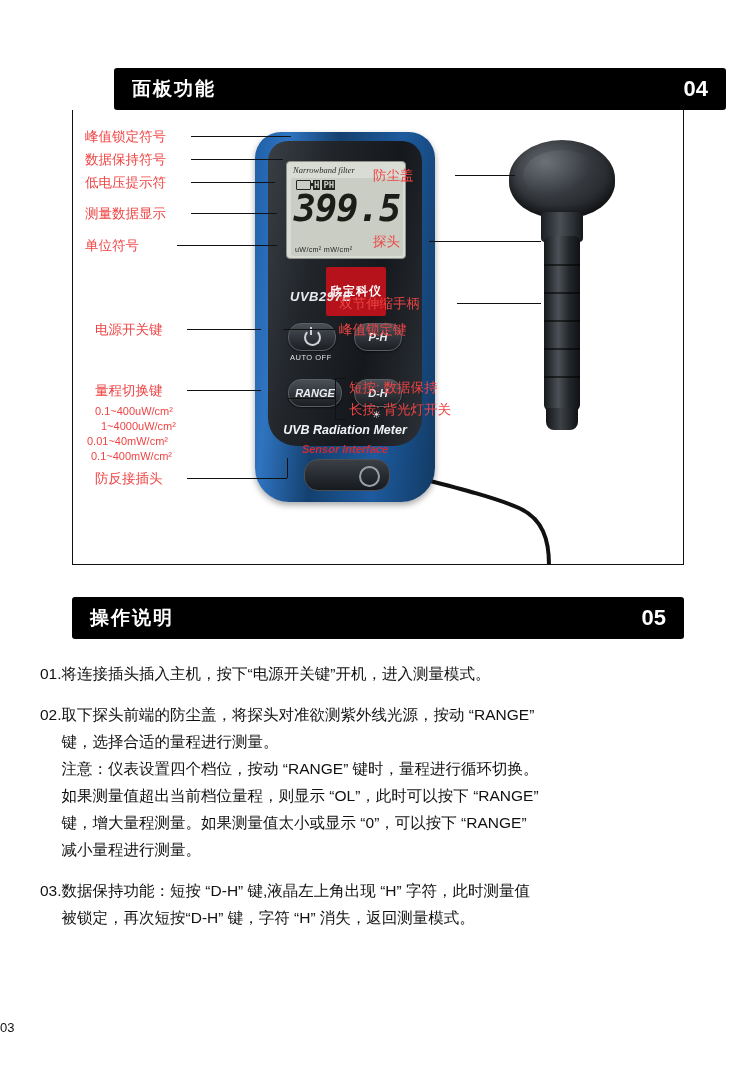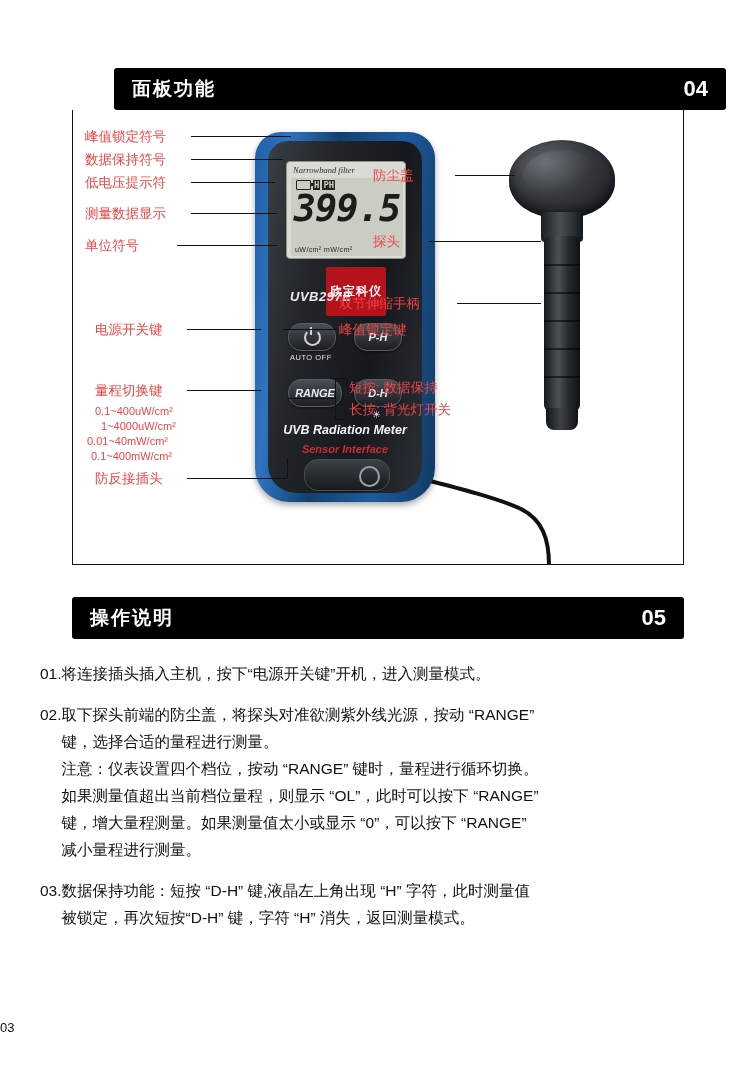--- a/index.html
+++ b/index.html
@@ -75,21 +75,21 @@
     width: 180px;
     height: 370px;
     background: linear-gradient(95deg,#1f5fa8 0%, #2f74c0 16%, #14406f 40%, #1d5a9e 70%, #123a63 100%);
     border-radius: 26px 26px 34px 34px;
     box-shadow: 0 3px 6px rgba(0,0,0,.35);
   }
   .device-inner {
     position: absolute;
     left: 13px; top: 9px;
     width: 154px;
-    height: 352px;
+    height: 305px;
     background: linear-gradient(100deg,#3a3f45 0%, #22262b 30%, #15181c 65%, #2b3036 100%);
     border-radius: 20px 20px 28px 28px;
   }
   .screen-bezel {
     position: absolute;
     left: 18px; top: 20px;
     width: 120px;
     height: 98px;
     background: #d9dcd4;
     border-radius: 4px;

